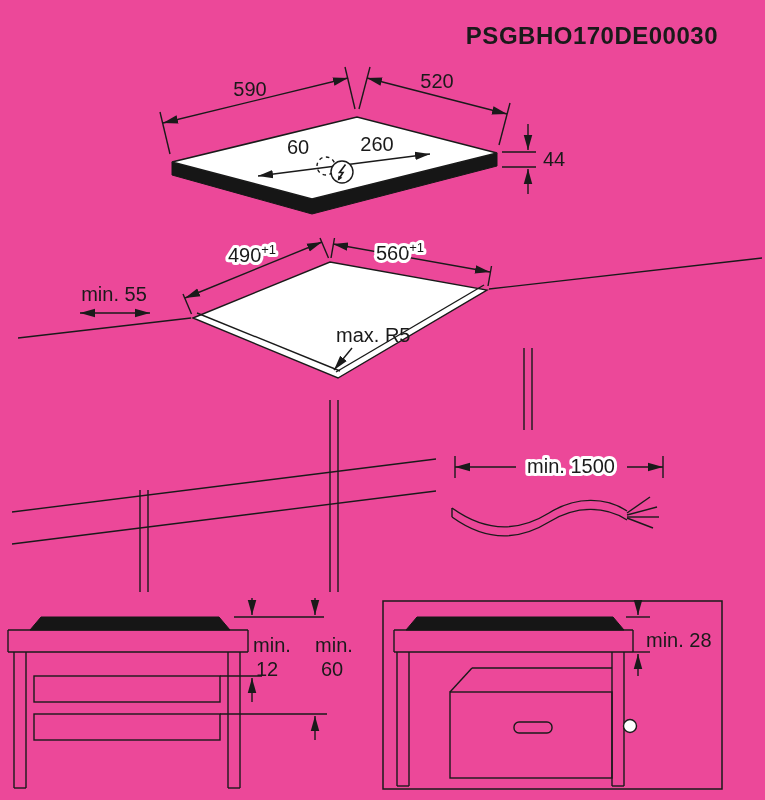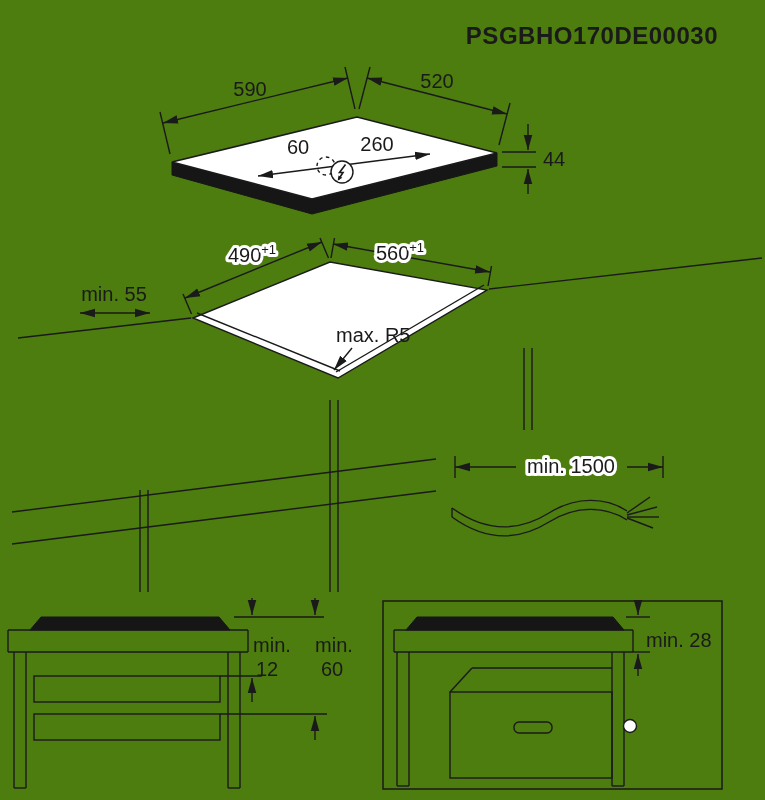--- a/index.html
+++ b/index.html
@@ -1,16 +1,16 @@
 <!DOCTYPE html>
 <html><head>
 <meta charset="utf-8">
 <style>
   html,body{margin:0;padding:0;background:#ffffff;}
-  .stage{position:relative;width:765px;height:800px;background:#4d7c0f;overflow:hidden;}
+  .stage{position:relative;width:765px;height:800px;background:#ec4899;overflow:hidden;}
   svg{font-family:"Liberation Sans", sans-serif;}
   svg text{fill:#1a1a1a;}
   .ln{stroke:#1a1a1a;stroke-width:1.4;fill:none;}
   .ln2{stroke:#1a1a1a;stroke-width:1.6;fill:none;}
   .dimtext{font-size:20px;}
   .suptext{font-size:13px;}
   .halo{paint-order:stroke;stroke:#ffffff;stroke-width:6px;stroke-linejoin:round;}
   .title{font-size:24px;font-weight:bold;letter-spacing:0.5px;}
   .darkfill{fill:#161616;stroke:#161616;stroke-width:1;}
   .whiteface{fill:#ffffff;stroke:#1a1a1a;stroke-width:1.6;}

